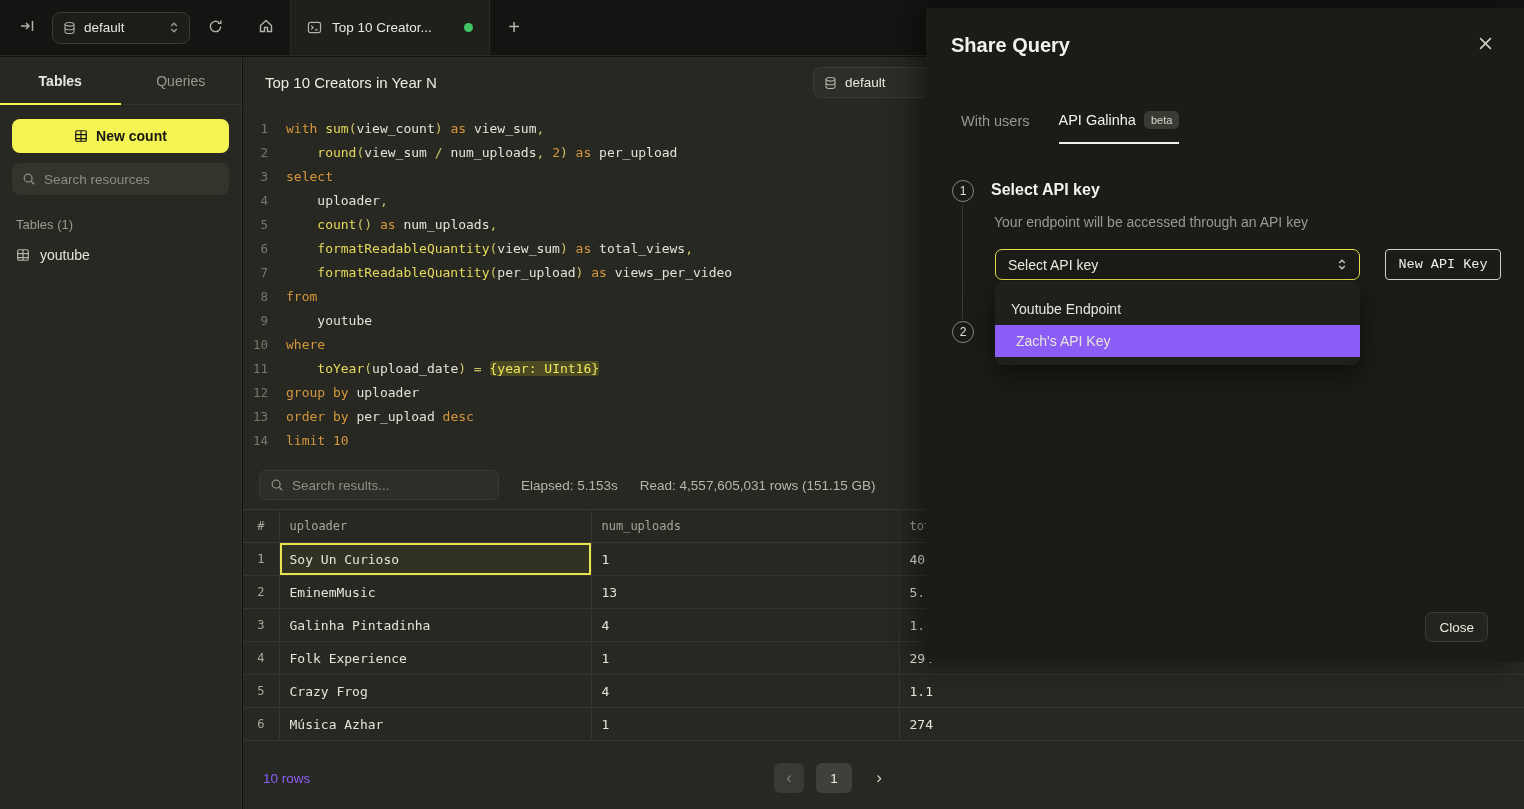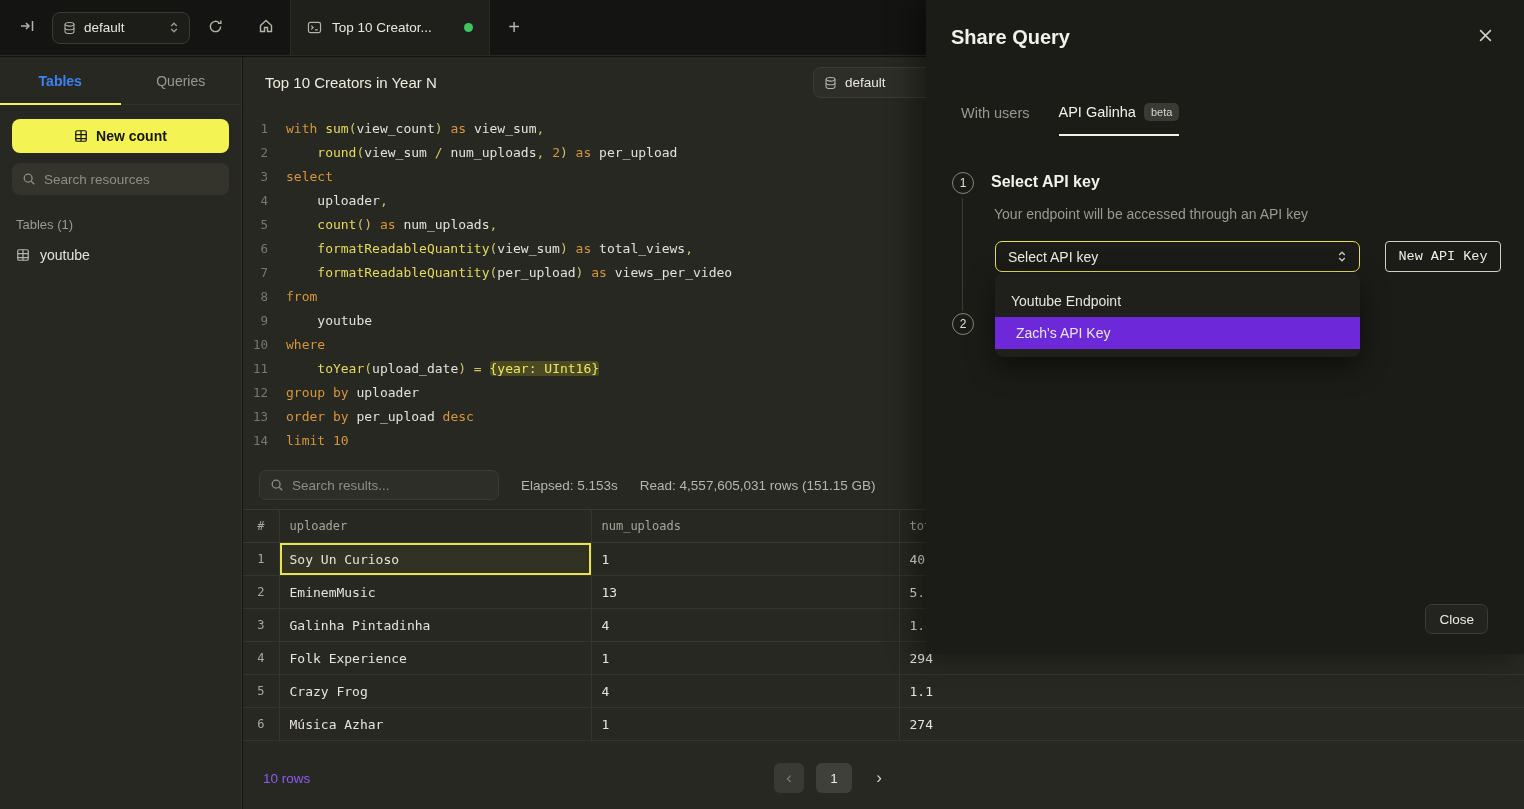--- a/index.html
+++ b/index.html
@@ -26,21 +26,21 @@
   .status-dot { width:9px; height:9px; border-radius:50%; background:#41c464; flex:none; }
   .add-tab-btn { width:48px; display:flex; align-items:center; justify-content:center; background:none;
                  border:none; color:#b4b4aa; font-size:20px; cursor:pointer; }
 
   
   .sidebar { position:absolute; top:57px; left:0; width:242px; bottom:0; background:#282822;
              border-right:1px solid #32322b; }
   .side-tabs { display:flex; height:48px; border-bottom:1px solid #32322b; }
   .side-tab { flex:1; display:flex; align-items:center; justify-content:center; font-size:14px;
               color:#9a9a90; position:relative; cursor:pointer; }
-  .side-tab.active { color:#3b82f6; font-weight:600; }
+  .side-tab.active { color:#e5e5e5; font-weight:600; }
   .side-tab.active::after { content:""; position:absolute; bottom:-1px; left:0; right:0; height:2px; background:#f3f353; }
   .new-table-btn { margin:14px 12px 10px; width:calc(100% - 24px); height:34px; background:#f3f353;
                    color:#17170f; border:none; border-radius:8px; font-size:14px; font-weight:600;
                    font-family:"Liberation Sans", sans-serif;
                    display:flex; align-items:center; justify-content:center; gap:8px; cursor:pointer; }
   .side-search { margin:4px 12px 0; height:32px; background:#34342d; border-radius:8px;
                  display:flex; align-items:center; gap:8px; padding:0 10px; color:#8e8e84; }
   .side-search input { background:none; border:none; outline:none; color:#e8e8df; font-size:13.5px;
                        width:100%; font-family:"Liberation Sans", sans-serif; }
   .side-search input::placeholder { color:#8e8e84; }
@@ -93,21 +93,21 @@
   .rows-label { font-size:13.5px; color:#8b5cf6; }
   .pagination { position:absolute; left:531px; top:16px; display:flex; align-items:center; gap:12px; }
   .page-prev { width:30px; height:30px; border-radius:6px; background:#3a3a34; color:#7c7c72; border:none;
                display:flex; align-items:center; justify-content:center; font-size:17px; cursor:default; }
   .page-num { min-width:36px; height:30px; border-radius:6px; background:#40403a; color:#ececdf;
               display:flex; align-items:center; justify-content:center; font-size:13.5px; }
   .page-next { width:30px; height:30px; background:none; border:none; color:#d6d6ca; font-size:17px;
                display:flex; align-items:center; justify-content:center; cursor:pointer; }
 
   
-  .share-panel { position:absolute; top:0; right:0; width:598px; height:654px; background:#1b1b17;
+  .share-panel { position:absolute; top:8px; right:0; width:598px; height:654px; background:#1b1b17;
                  box-shadow:-10px 0 28px rgba(0,0,0,0.45); z-index:10; }
   .panel-header { display:flex; justify-content:space-between; align-items:flex-start; padding:26px 29px 0 25px; }
   .panel-title { font-size:20px; font-weight:700; color:#f2f2ea; }
   .panel-close { background:none; border:none; color:#cfcfc4; cursor:pointer; padding:2px; }
   .panel-tabs { display:flex; gap:29px; padding-left:35px; margin-top:54px; align-items:flex-end; }
   .panel-tab { display:flex; align-items:center; gap:8px; font-size:14.5px; color:#98988e;
                padding-bottom:13px; border-bottom:2px solid transparent; cursor:pointer; }
   .panel-tab.active { color:#f2f2ea; border-bottom-color:#f2f2ea; }
   .beta-badge { background:#3a3a34; color:#d5d5ca; font-size:11px; padding:3px 7px; border-radius:5px; }
 
@@ -120,21 +120,21 @@
   .api-select { position:absolute; left:69px; top:241px; width:365px; height:31px; border:1px solid #e3e04c;
                 border-radius:7px; background:#1b1b17; display:flex; align-items:center;
                 justify-content:space-between; padding:0 12px; color:#ececdf; font-size:14px; cursor:pointer; }
   .new-key-btn { position:absolute; left:459px; top:241px; width:116px; height:31px; border:1px solid #cfcfc4;
                  border-radius:4px; background:transparent; color:#f0f0e8; font-size:13.5px;
                  font-family:Liberation Mono, monospace; cursor:pointer; }
   .api-menu { position:absolute; left:69px; top:273px; width:365px; background:#1f1f1b; border-radius:8px;
               box-shadow:0 10px 26px rgba(0,0,0,0.5); padding:12px 0 8px; z-index:5; }
   .menu-option { height:32px; display:flex; align-items:center; padding:0 16px; font-size:14px;
                  color:#e6e6dc; cursor:pointer; }
-  .menu-option.hl { background:#6d28d9;padding-left:21px; }
+  .menu-option.hl { background:#8b5cf6;padding-left:21px; }
   .panel-close-btn { position:absolute; right:36px; bottom:20px; height:30px; padding:0 13px;
                      background:#23231f; border:1px solid #3c3c36; border-radius:7px; color:#ececdf;
                      font-size:13.5px; font-family:"Liberation Sans", sans-serif; cursor:pointer; }
 </style>
 </head>
 <body>
 
 <div id="app">
 
   <div class="topbar">

